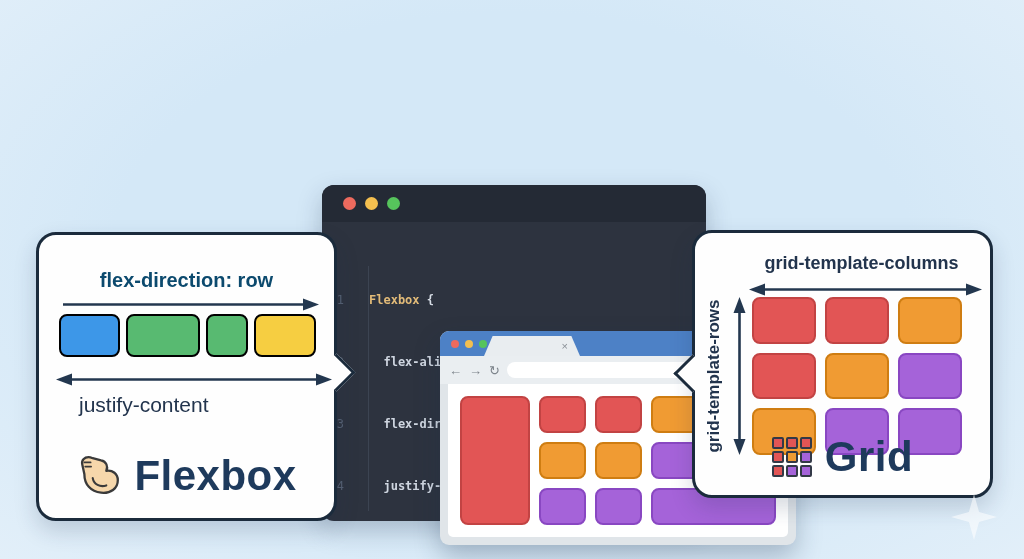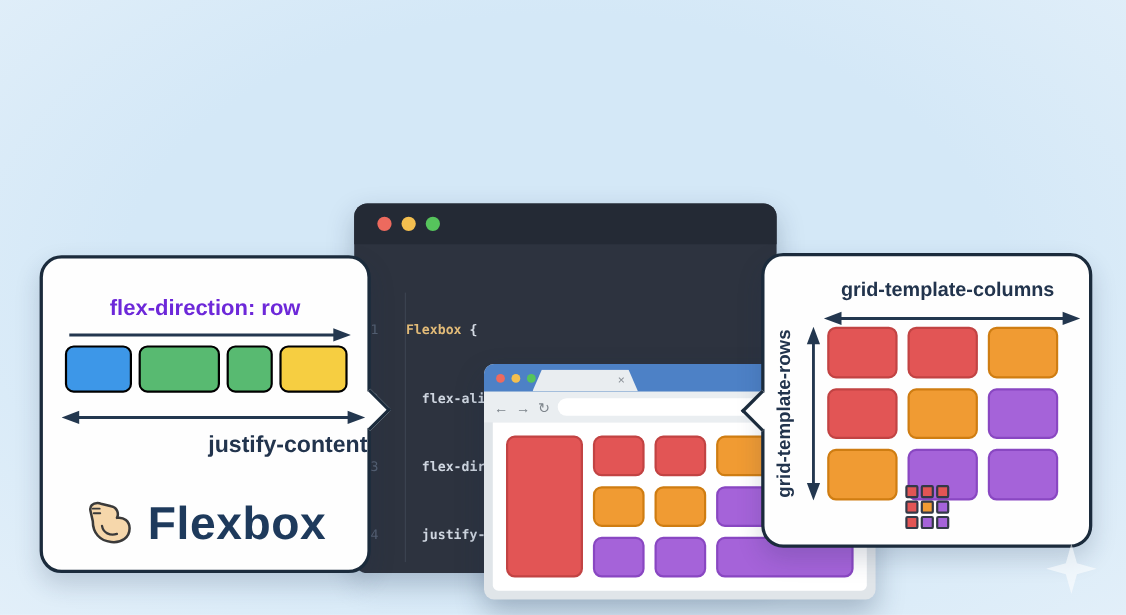--- a/index.html
+++ b/index.html
@@ -64,28 +64,28 @@
     z-index:3; box-shadow:0 10px 22px rgba(25,45,75,.18); }
   .pointer { position:absolute; width:27px; height:27px; background:#fefefe; }
   .pt-r { right:-16px; top:124px; border-top:3px solid #1b2b3c; border-right:3px solid #1b2b3c;
     transform:rotate(45deg); }
   .pt-l { left:-16px; top:127px; border-left:3px solid #1b2b3c; border-bottom:3px solid #1b2b3c;
     transform:rotate(45deg); }
 
   
   .flex-card { left:36px; top:232px; width:301px; height:289px; }
   .fc-label1 { position:absolute; top:34px; left:0; right:0; text-align:center;
-    font-size:20px; font-weight:600; color:#6d28d9; }
+    font-size:20px; font-weight:600; color:#0c4a6e; }
   .fc-arrow  { position:absolute; top:62px; left:22px; right:20px; height:15px; }
   .fbrow { position:absolute; top:79px; left:20px; right:18px; height:43px; display:flex; gap:6px; }
   .fb { border-radius:8px; border:2px solid; }
   .fb1 { width:62px; } .fb2 { width:76px; } .fb3 { width:43px; } .fb4 { width:63px; }
   .fc-darrow { position:absolute; top:137px; left:17px; right:15px; height:15px; }
-  .fc-label2 { position:absolute; top:158px; left:0; right:0; text-align:right;
-    font-size:21px; font-weight:700; color:#22344d; }
+  .fc-label2 { position:absolute; top:158px; left:0; right:0; text-align:left;
+    font-size:21px; font-weight:400; color:#22344d;padding-left:40px; }
   .fc-footer { position:absolute; bottom:18px; left:0; right:0; display:flex;
     align-items:center; justify-content:center; gap:12px; }
   .card-title { font-size:42px; font-weight:800; color:#1e3a5c; letter-spacing:.5px; }
 
   
   .grid-card { left:692px; top:230px; width:301px; height:268px; }
   .gc-label1 { position:absolute; top:20px; left:46px; right:8px; text-align:center;
     font-size:18px; font-weight:600; color:#22344d; }
   .gc-harrow { position:absolute; top:49px; left:54px; right:14px; height:15px; }
   .gc-vlabel { position:absolute; left:0; top:64px; width:38px; height:158px;
@@ -231,18 +231,19 @@
         <div class="gi" data-color="red"></div>
         <div class="gi" data-color="red"></div>
         <div class="gi" data-color="red"></div>
         <div class="gi" data-color="red"></div>
         <div class="gi" data-color="orange"></div>
         <div class="gi" data-color="purple"></div>
         <div class="gi" data-color="red"></div>
         <div class="gi" data-color="purple"></div>
         <div class="gi" data-color="purple"></div>
       </div>
+      <span class="card-title">Grid</span>
     </div>
   </div>
 
   <div class="sparkle"></div>
 
 </div>
 
 </body></html>

